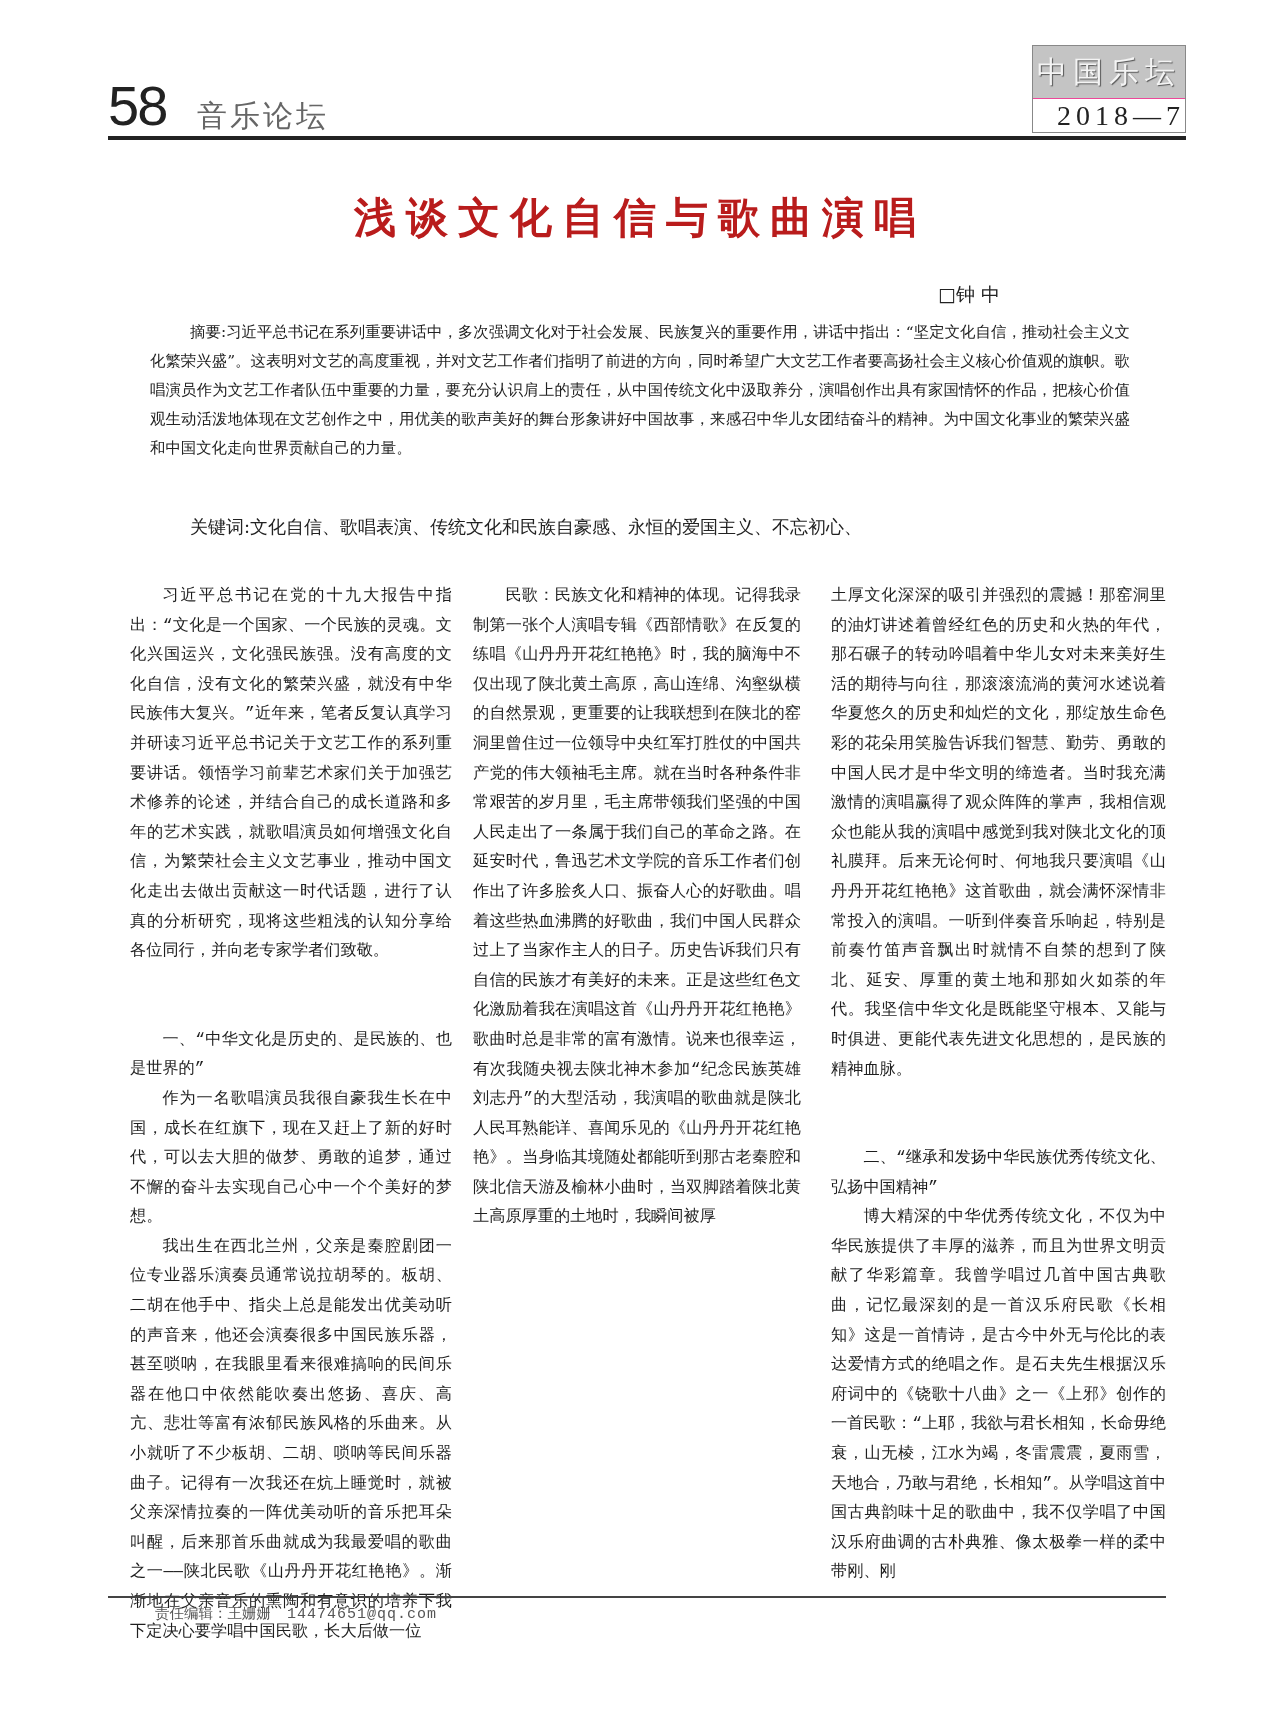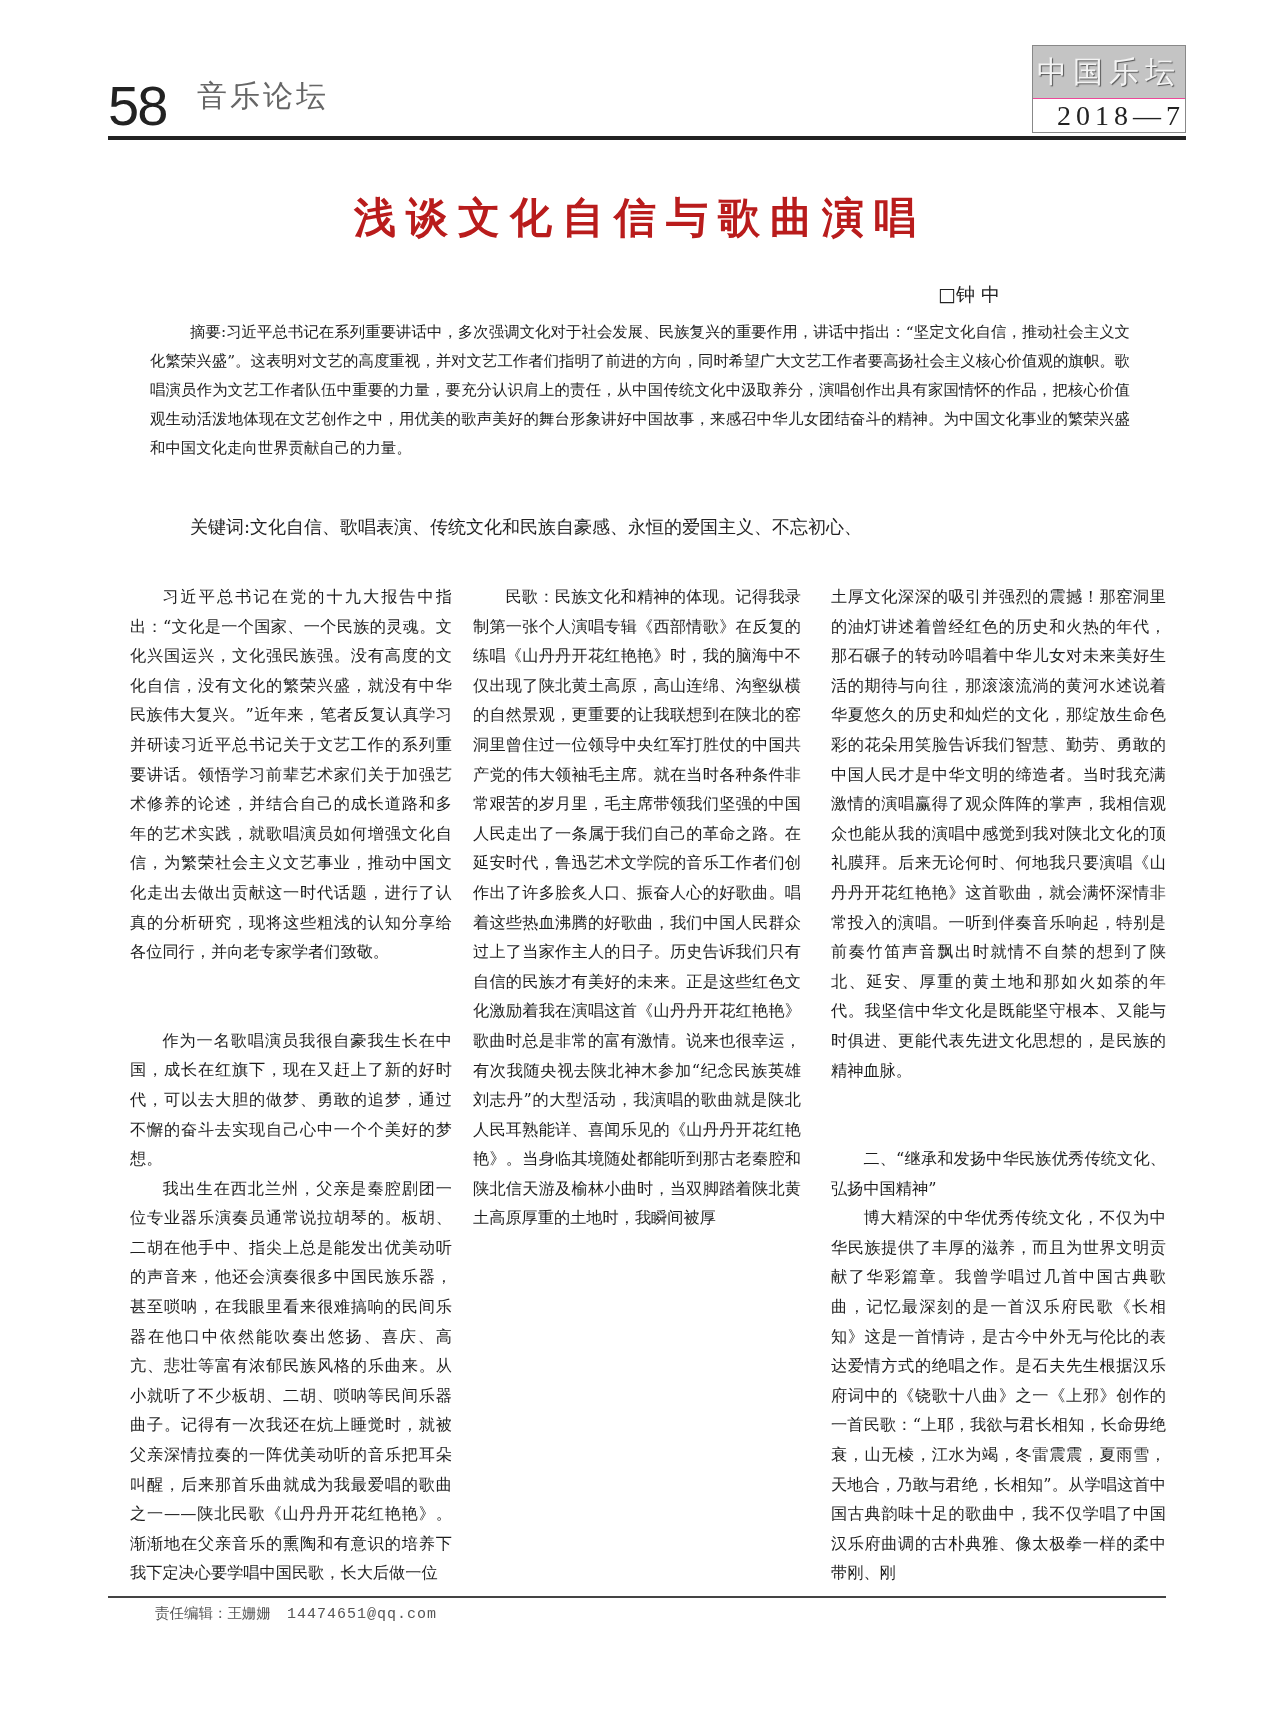--- a/index.html
+++ b/index.html
@@ -1,37 +1,37 @@
 <!DOCTYPE html>
 <html><head>
 <meta charset="utf-8">
 <style>
   html,body{margin:0;padding:0;background:#fff;}
   body{width:1280px;height:1725px;position:relative;overflow:hidden;color:#1a1a1a;
        font-family:"DejaVu Serif","Liberation Serif",serif;}
   .header{position:absolute;left:0;top:0;width:1280px;height:140px;}
   .page-num{position:absolute;left:108px;top:78px;font-family:"Liberation Sans",sans-serif;
             font-size:56px;line-height:56px;color:#222;letter-spacing:-2px;}
-  .section-name{position:absolute;left:197px;top:76px;font-family:"DejaVu Sans",sans-serif;
+  .section-name{position:absolute;left:197px;top:96px;font-family:"DejaVu Sans",sans-serif;
             font-size:30px;color:#666;letter-spacing:3px;font-weight:300;}
   .header-rule{position:absolute;left:108px;top:136px;width:1078px;height:4px;background:#222;}
   .journal-box{position:absolute;left:1032px;top:45px;width:152px;height:86px;border:1px solid #888;background:#fff;}
   .journal-logo{height:52px;background:#c4c4c4;border-bottom:1px solid #ec4899;
             font-family:"DejaVu Serif",serif;font-size:30px;color:#f4f4f4;text-shadow:1px 1px 1px #555;
             letter-spacing:6px;text-align:center;line-height:52px;}
   .journal-issue{height:33px;line-height:33px;text-align:right;font-family:"Liberation Serif",serif;
             font-size:28px;letter-spacing:5px;color:#222;}
   .title{position:absolute;left:0;width:1280px;top:190px;text-align:center;
             font-family:"DejaVu Sans",sans-serif;font-weight:bold;font-size:42px;letter-spacing:10px;color:#b91c1c;}
   .author{position:absolute;left:938px;top:282px;font-size:19px;font-family:"DejaVu Sans",sans-serif;color:#222;}
   .abstract{position:absolute;left:150px;top:318px;width:980px;font-size:15.4px;line-height:29px;
             text-indent:40px;text-align:justify;color:#222;}
   .keywords{position:absolute;left:190px;top:515px;font-size:18px;color:#222;}
   .col{position:absolute;top:582px;font-size:16.2px;line-height:29.6px;text-align:justify;color:#1e1e1e;}
-  .col p{margin:0;text-indent:2em;}
+  .col p{margin:0;text-indent:2em;font-family:Liberation Mono, monospace;}
   .col p.cont{text-indent:0;}
   .col .gap{height:59px;}
   .col1{left:130px;width:322px;}
   .col2{left:473px;width:328px;}
   .col3{left:831px;width:335px;}
   .footer-rule{position:absolute;left:108px;top:1596px;width:1058px;height:2px;background:#444;}
   .footer{position:absolute;left:155px;top:1604px;font-size:14.5px;color:#555;font-family:"DejaVu Sans",sans-serif;}
   .footer .email{font-family:"Liberation Mono",monospace;font-size:15px;margin-left:16px;letter-spacing:1px;margin-top:21px;}
 </style>
 </head>
@@ -49,20 +49,21 @@
 
 <h1 class="title" style="margin:0;font-weight:bold;">浅谈文化自信与歌曲演唱</h1>
 <div class="author">□钟 中</div>
 
 <div class="abstract">摘要:习近平总书记在系列重要讲话中，多次强调文化对于社会发展、民族复兴的重要作用，讲话中指出：“坚定文化自信，推动社会主义文化繁荣兴盛”。这表明对文艺的高度重视，并对文艺工作者们指明了前进的方向，同时希望广大文艺工作者要高扬社会主义核心价值观的旗帜。歌唱演员作为文艺工作者队伍中重要的力量，要充分认识肩上的责任，从中国传统文化中汲取养分，演唱创作出具有家国情怀的作品，把核心价值观生动活泼地体现在文艺创作之中，用优美的歌声美好的舞台形象讲好中国故事，来感召中华儿女团结奋斗的精神。为中国文化事业的繁荣兴盛和中国文化走向世界贡献自己的力量。</div>
 <div class="keywords">关键词:文化自信、歌唱表演、传统文化和民族自豪感、永恒的爱国主义、不忘初心、</div>
 
 <div class="col col1">
   <p>习近平总书记在党的十九大报告中指出：“文化是一个国家、一个民族的灵魂。文化兴国运兴，文化强民族强。没有高度的文化自信，没有文化的繁荣兴盛，就没有中华民族伟大复兴。”近年来，笔者反复认真学习并研读习近平总书记关于文艺工作的系列重要讲话。领悟学习前辈艺术家们关于加强艺术修养的论述，并结合自己的成长道路和多年的艺术实践，就歌唱演员如何增强文化自信，为繁荣社会主义文艺事业，推动中国文化走出去做出贡献这一时代话题，进行了认真的分析研究，现将这些粗浅的认知分享给各位同行，并向老专家学者们致敬。</p>
   <div class="gap"></div>
+  <p>一、“中华文化是历史的、是民族的、也是世界的”</p>
   <p>作为一名歌唱演员我很自豪我生长在中国，成长在红旗下，现在又赶上了新的好时代，可以去大胆的做梦、勇敢的追梦，通过不懈的奋斗去实现自己心中一个个美好的梦想。</p>
   <p>我出生在西北兰州，父亲是秦腔剧团一位专业器乐演奏员通常说拉胡琴的。板胡、二胡在他手中、指尖上总是能发出优美动听的声音来，他还会演奏很多中国民族乐器，甚至唢呐，在我眼里看来很难搞响的民间乐器在他口中依然能吹奏出悠扬、喜庆、高亢、悲壮等富有浓郁民族风格的乐曲来。从小就听了不少板胡、二胡、唢呐等民间乐器曲子。记得有一次我还在炕上睡觉时，就被父亲深情拉奏的一阵优美动听的音乐把耳朵叫醒，后来那首乐曲就成为我最爱唱的歌曲之一——陕北民歌《山丹丹开花红艳艳》。渐渐地在父亲音乐的熏陶和有意识的培养下我下定决心要学唱中国民歌，长大后做一位</p>
 </div>
 
 <div class="col col2">
   <p>民歌：民族文化和精神的体现。记得我录制第一张个人演唱专辑《西部情歌》在反复的练唱《山丹丹开花红艳艳》时，我的脑海中不仅出现了陕北黄土高原，高山连绵、沟壑纵横的自然景观，更重要的让我联想到在陕北的窑洞里曾住过一位领导中央红军打胜仗的中国共产党的伟大领袖毛主席。就在当时各种条件非常艰苦的岁月里，毛主席带领我们坚强的中国人民走出了一条属于我们自己的革命之路。在延安时代，鲁迅艺术文学院的音乐工作者们创作出了许多脍炙人口、振奋人心的好歌曲。唱着这些热血沸腾的好歌曲，我们中国人民群众过上了当家作主人的日子。历史告诉我们只有自信的民族才有美好的未来。正是这些红色文化激励着我在演唱这首《山丹丹开花红艳艳》歌曲时总是非常的富有激情。说来也很幸运，有次我随央视去陕北神木参加“纪念民族英雄刘志丹”的大型活动，我演唱的歌曲就是陕北人民耳熟能详、喜闻乐见的《山丹丹开花红艳艳》。当身临其境随处都能听到那古老秦腔和陕北信天游及榆林小曲时，当双脚踏着陕北黄土高原厚重的土地时，我瞬间被厚</p>
 </div>
 
 <div class="col col3">
   <p class="cont">土厚文化深深的吸引并强烈的震撼！那窑洞里的油灯讲述着曾经红色的历史和火热的年代，那石碾子的转动吟唱着中华儿女对未来美好生活的期待与向往，那滚滚流淌的黄河水述说着华夏悠久的历史和灿烂的文化，那绽放生命色彩的花朵用笑脸告诉我们智慧、勤劳、勇敢的中国人民才是中华文明的缔造者。当时我充满激情的演唱赢得了观众阵阵的掌声，我相信观众也能从我的演唱中感觉到我对陕北文化的顶礼膜拜。后来无论何时、何地我只要演唱《山丹丹开花红艳艳》这首歌曲，就会满怀深情非常投入的演唱。一听到伴奏音乐响起，特别是前奏竹笛声音飘出时就情不自禁的想到了陕北、延安、厚重的黄土地和那如火如荼的年代。我坚信中华文化是既能坚守根本、又能与时俱进、更能代表先进文化思想的，是民族的精神血脉。</p>

